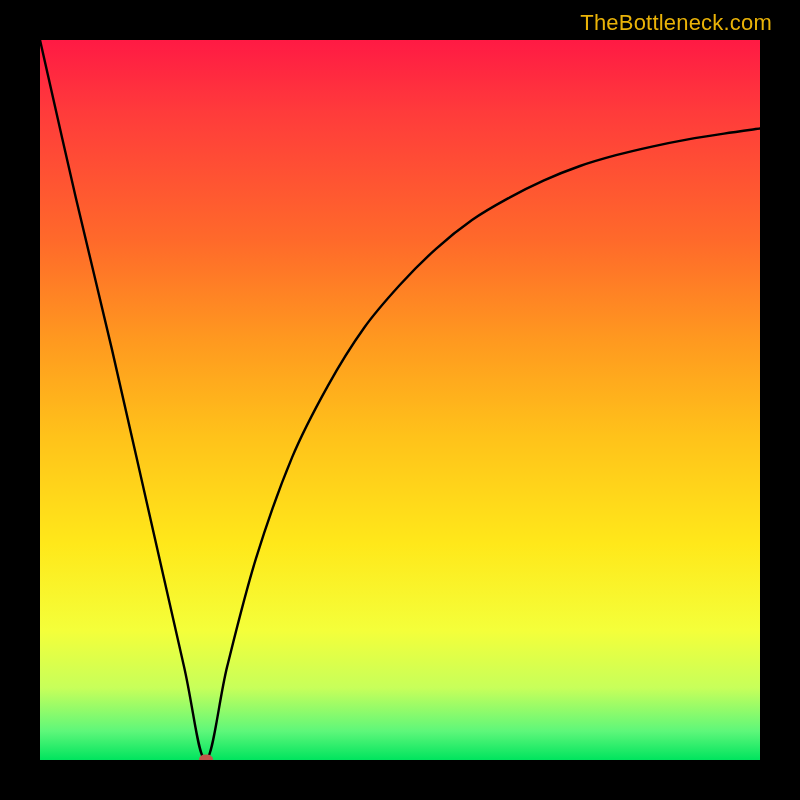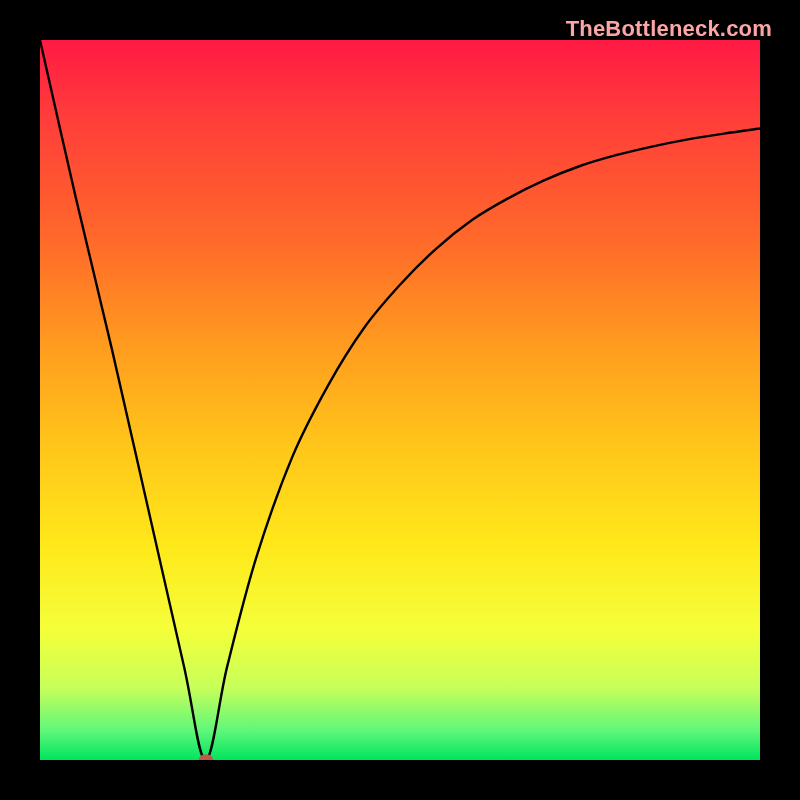--- a/index.html
+++ b/index.html
@@ -44,25 +44,25 @@
     );
   }
   .curve-svg {
     position: absolute;
     inset: 0;
     width: 100%;
     height: 100%;
   }
   .watermark {
     position: absolute;
-    top: 16px;
+    top: 10px;
     right: 28px;
-    color: #fca5a5;
+    color: #eab308;
     font-size: 22px;
-    font-weight: 700;
+    font-weight: 400;
     letter-spacing: 0.2px;
     pointer-events: none;
   }
   .marker {
     position: absolute;
     width: 14px;
     height: 11px;
     border-radius: 6px / 5px;
     background: #c1564b;
     transform: translate(-50%, -50%);

